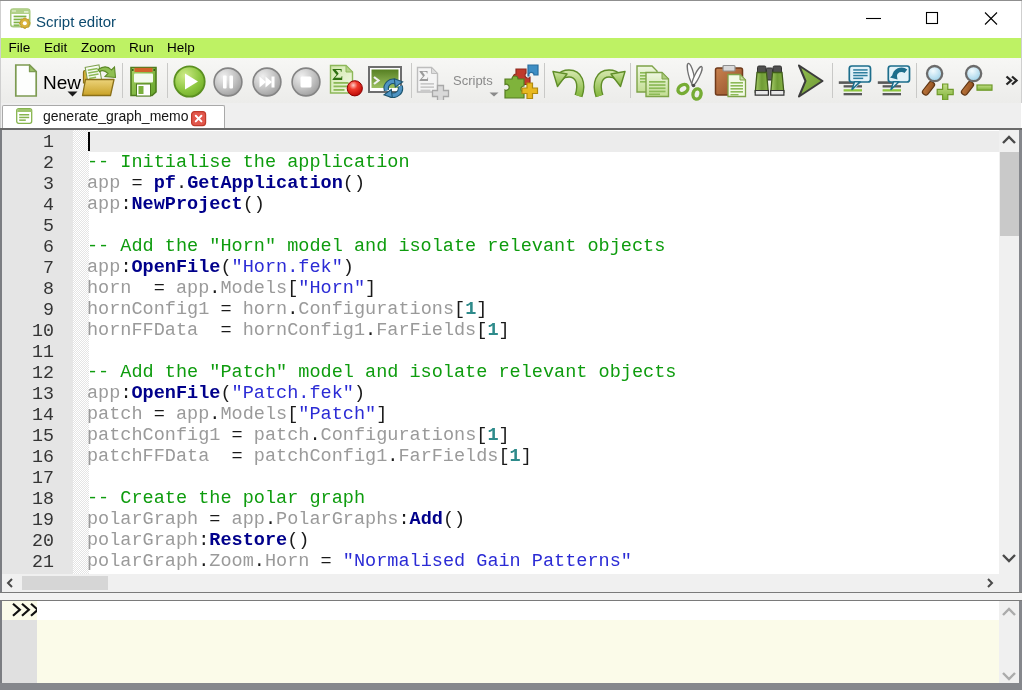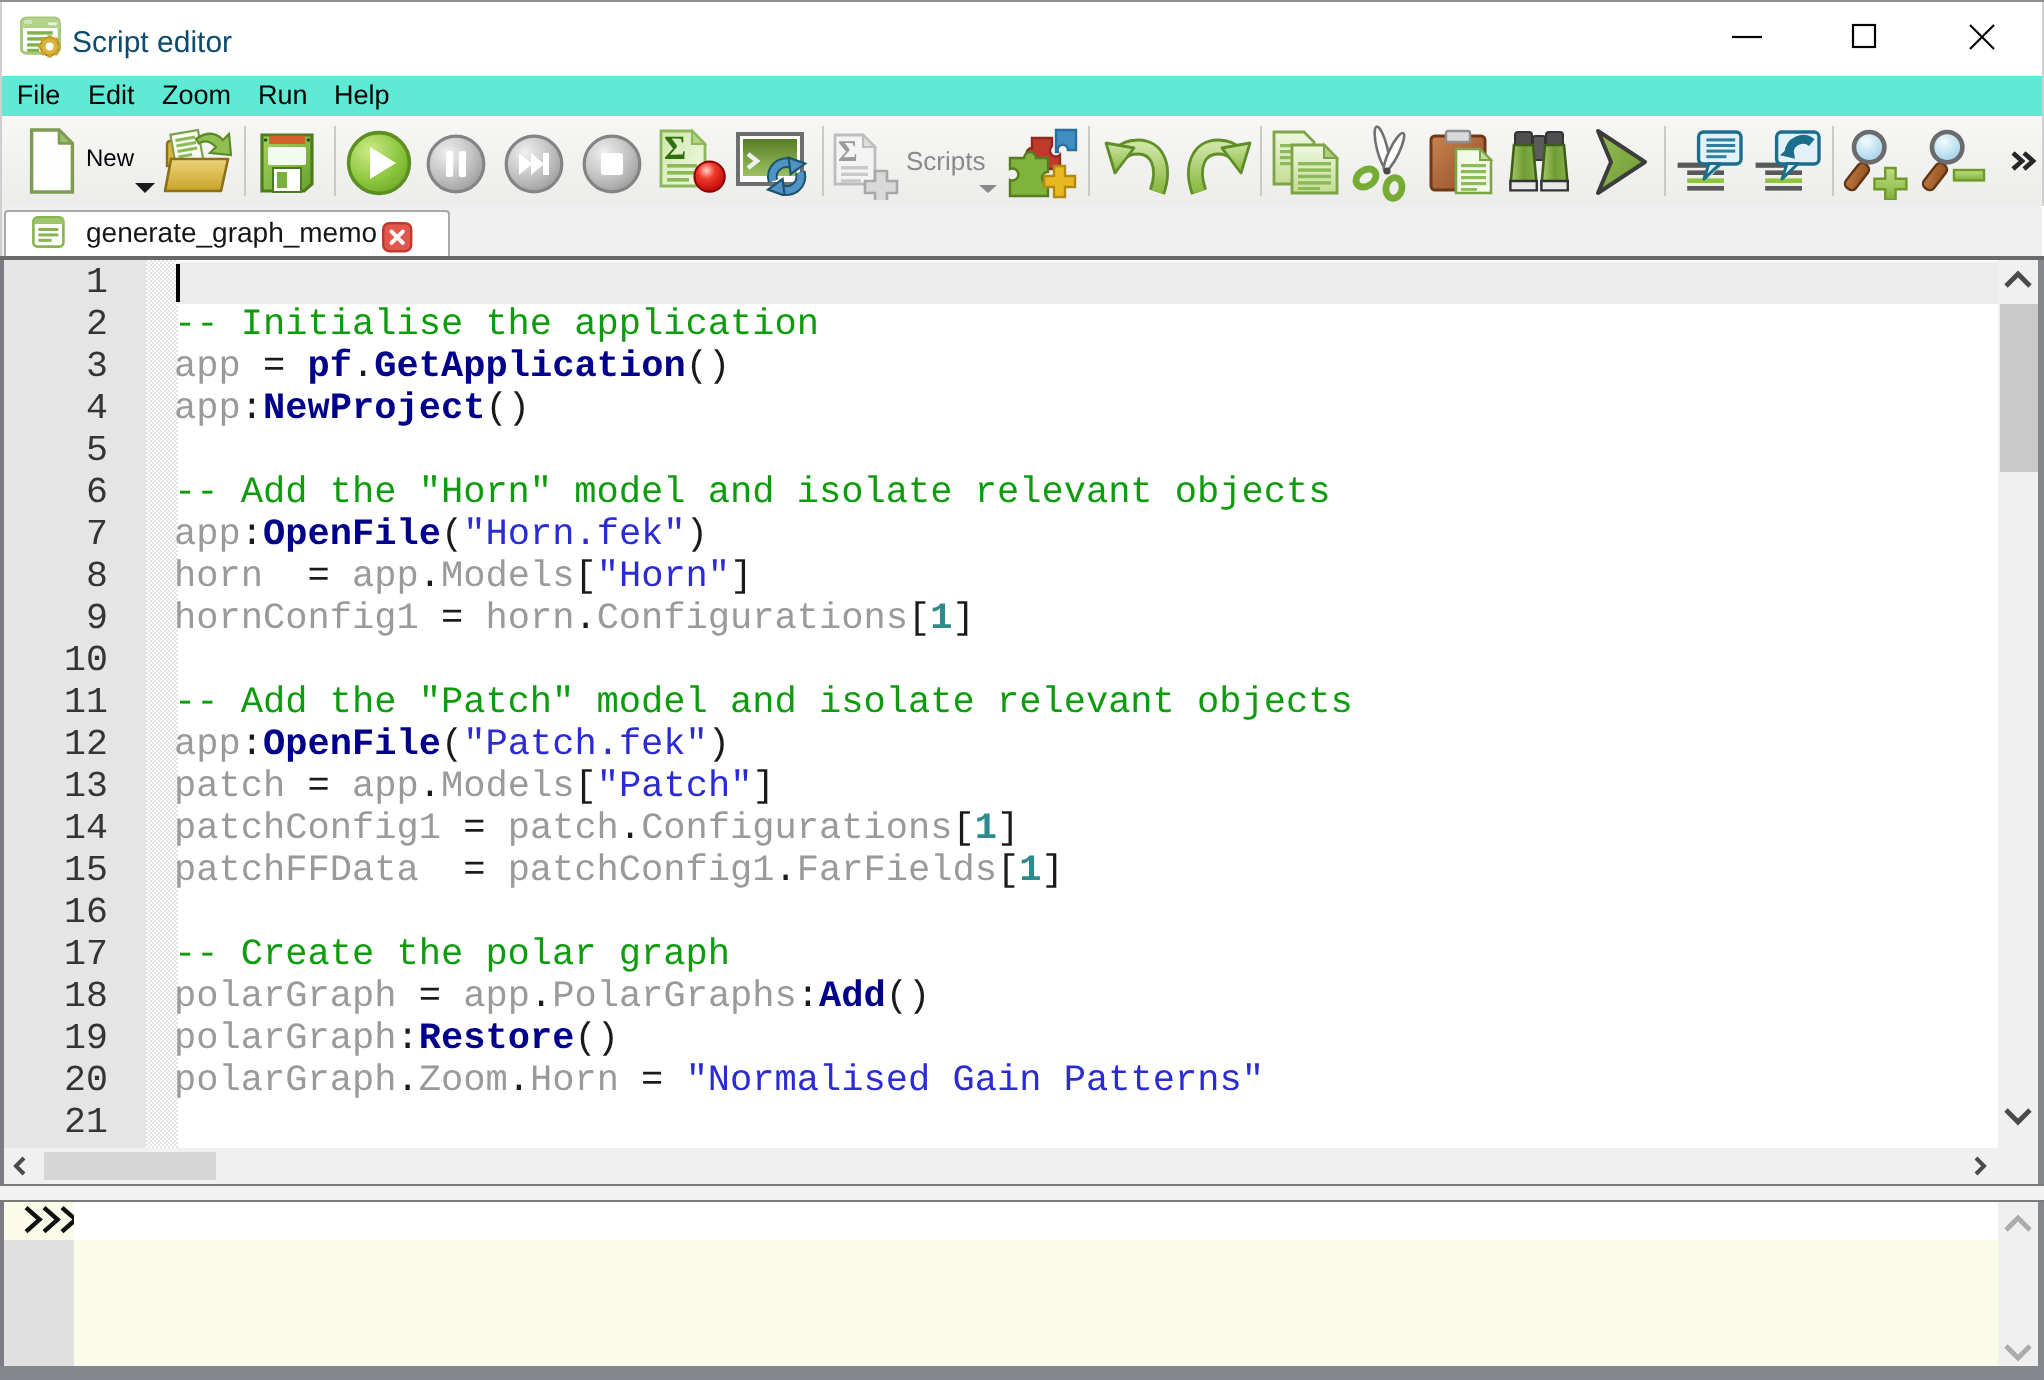--- a/index.html
+++ b/index.html
@@ -12,26 +12,26 @@
 #lframe-top{left:0;top:1px;width:1px;height:102px;background:#cfcfcf;}
 #rframe-top{left:1021px;top:1px;width:1px;height:102px;background:#cfcfcf;}
 #lframe{left:0;top:128px;width:2px;height:556px;background:#7b7d82;}
 #lframe2{left:0;top:103px;width:1px;height:25px;background:#cfcfcf;}
 #rframe{left:1019px;top:128px;width:3px;height:556px;background:#85878c;}
 #bframe{left:0;top:683px;width:1022px;height:7px;background:#85878c;}
 
 #titlebar{left:1px;top:1px;width:1020px;height:37px;background:#fff;}
 #titletext{left:36px;top:13px;font-size:15px;color:#0c4a6e;}
 
-#menubar{left:1px;top:38px;width:1020px;height:20px;background:#5eead4;font-size:13.5px;color:#000;}
+#menubar{left:1px;top:38px;width:1020px;height:20px;background:#bef264;font-size:13.5px;color:#000;}
 .mi{position:absolute;top:2px;}
 
 #toolbar{left:1px;top:58px;width:1020px;height:45px;background:linear-gradient(#f7f7f5,#ececea);border-bottom:1px solid #d8d8d6;}
 .tsep{position:absolute;top:5px;width:1px;height:35px;background:#c9c9c7;}
-#newtext{left:43px;top:72px;font-size:12px;color:#000;}
+#newtext{left:43px;top:72px;font-size:19px;color:#000;}
 #scriptstext{left:453px;top:73px;font-size:13px;color:#8a8a8a;}
 
 #tabbar{left:1px;top:103px;width:1020px;height:25px;background:#efefef;}
 #tabbarline{left:0px;top:128px;width:1022px;height:2px;background:#6a6a6a;}
 #tab{left:2px;top:105px;width:221px;height:23px;background:#fff;border:1px solid #a9a9a9;border-bottom:none;border-radius:2px 2px 0 0;}
 #tabtext{left:43px;top:107.5px;font-size:14px;color:#151515;}
 
 #editor{left:2px;top:130px;width:1017px;height:444px;background:#fff;}
 #gutter{left:2px;top:130px;width:71px;height:444px;background:#e5e5e5;}
 #stipple{left:73px;top:130px;width:16px;height:444px;
@@ -206,20 +206,21 @@
 <div class="abs" id="code">
 <div> </div>
 <div><span class="cm">-- Initialise the application</span></div>
 <div><span class="id">app</span> = <span class="api">pf</span>.<span class="api">GetApplication</span>()</div>
 <div><span class="id">app</span>:<span class="api">NewProject</span>()</div>
 <div> </div>
 <div><span class="cm">-- Add the "Horn" model and isolate relevant objects</span></div>
 <div><span class="id">app</span>:<span class="api">OpenFile</span>(<span class="str">"Horn.fek"</span>)</div>
 <div><span class="id">horn</span>  = <span class="id">app</span>.<span class="id">Models</span>[<span class="str">"Horn"</span>]</div>
 <div><span class="id">hornConfig1</span> = <span class="id">horn</span>.<span class="id">Configurations</span>[<span class="num">1</span>]</div>
+<div><span class="id">hornFFData</span>  = <span class="id">hornConfig1</span>.<span class="id">FarFields</span>[<span class="num">1</span>]</div>
 <div> </div>
 <div><span class="cm">-- Add the "Patch" model and isolate relevant objects</span></div>
 <div><span class="id">app</span>:<span class="api">OpenFile</span>(<span class="str">"Patch.fek"</span>)</div>
 <div><span class="id">patch</span> = <span class="id">app</span>.<span class="id">Models</span>[<span class="str">"Patch"</span>]</div>
 <div><span class="id">patchConfig1</span> = <span class="id">patch</span>.<span class="id">Configurations</span>[<span class="num">1</span>]</div>
 <div><span class="id">patchFFData</span>  = <span class="id">patchConfig1</span>.<span class="id">FarFields</span>[<span class="num">1</span>]</div>
 <div> </div>
 <div><span class="cm">-- Create the polar graph</span></div>
 <div><span class="id">polarGraph</span> = <span class="id">app</span>.<span class="id">PolarGraphs</span>:<span class="api">Add</span>()</div>
 <div><span class="id">polarGraph</span>:<span class="api">Restore</span>()</div>

